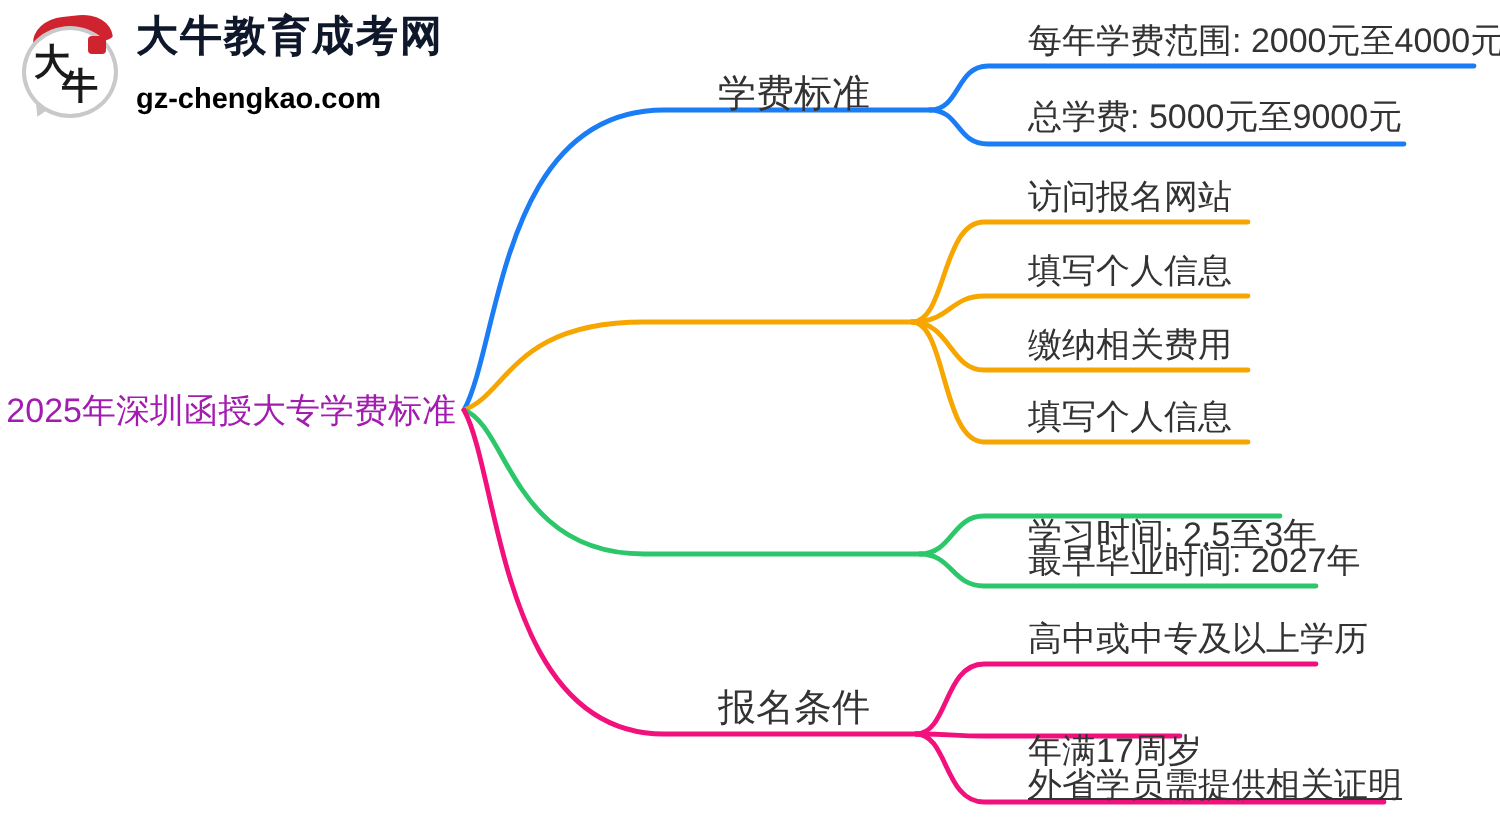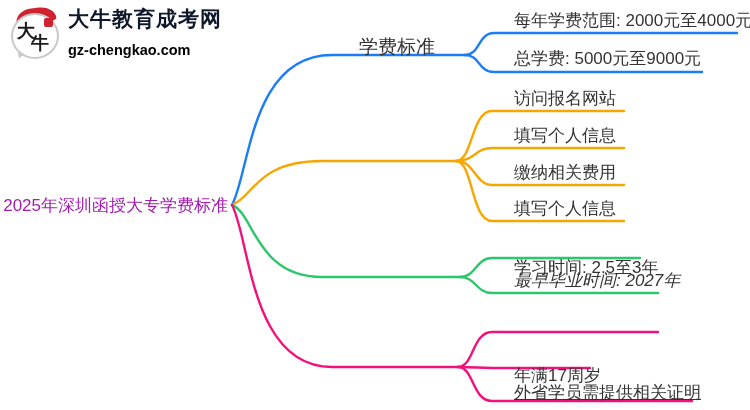--- a/index.html
+++ b/index.html
@@ -71,25 +71,27 @@
     </div>
     <div class="logo-text">
       <div class="logo-title">大牛教育成考网</div>
       <div class="logo-domain">gz-chengkao.com</div>
     </div>
   </div>
 
   <div class="root-label">2025年深圳函授大专学费标准</div>
 
   <div class="branch-label" style="left:342px;top:34px;">学费标准</div>
+  <div class="branch-label" style="left:342px;top:341px;">报名条件</div>
 
   <div class="leaf-label" style="top:9px;">每年学费范围: 2000元至4000元</div>
   <div class="leaf-label" style="top:47px;">总学费: 5000元至9000元</div>
   <div class="leaf-label" style="top:87px;text-align:center;">访问报名网站</div>
   <div class="leaf-label" style="top:124px;">填写个人信息</div>
   <div class="leaf-label" style="top:161px;">缴纳相关费用</div>
   <div class="leaf-label" style="top:197px;">填写个人信息</div>
   <div class="leaf-label" style="top:234px;margin-top:22px;">学习时间: 2.5至3年</div>
-  <div class="leaf-label" style="top:269px;font-style:italic;">最早毕业时间: 2027年</div>
+  <div class="leaf-label" style="top:269px;">最早毕业时间: 2027年</div>
+  <div class="leaf-label" style="top:308px;">高中或中专及以上学历</div>
   <div class="leaf-label" style="top:344px;margin-top:20px;">年满17周岁</div>
   <div class="leaf-label" style="top:381px;text-decoration:underline;">外省学员需提供相关证明</div>
 
 </div>
 
 </body></html>

